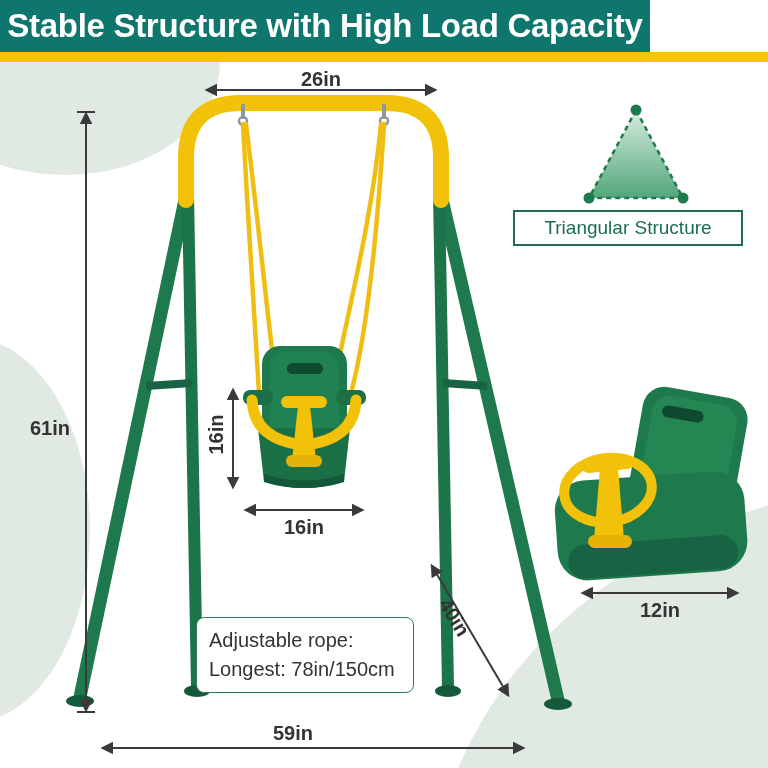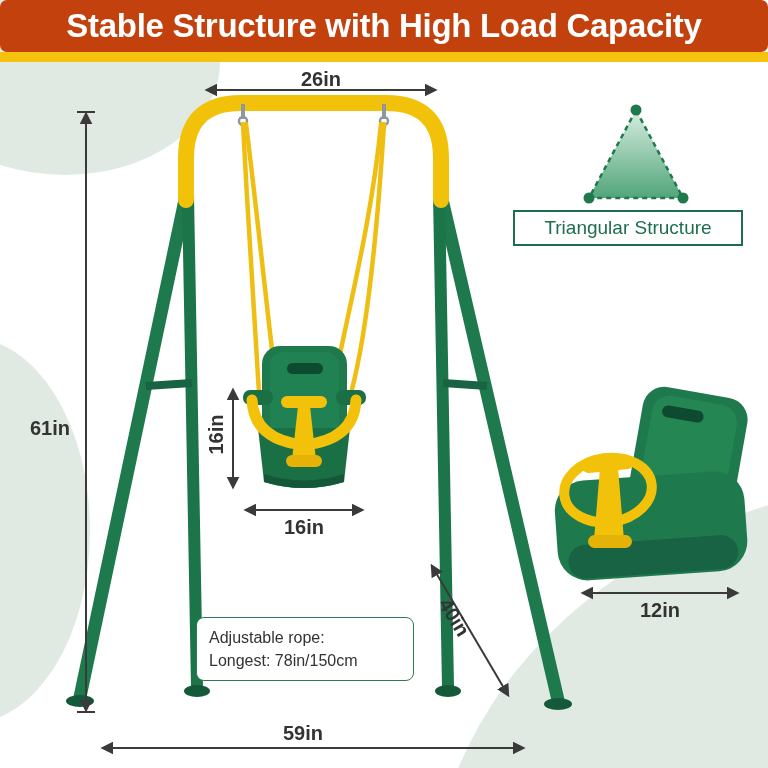--- a/index.html
+++ b/index.html
@@ -6,38 +6,38 @@
   html,body { width:768px; height:768px; background:#ffffff; font-family:"Liberation Sans", sans-serif; }
   .page { position:relative; width:768px; height:768px; overflow:hidden; background:#ffffff; }
 
   .blob { position:absolute; background:#E1EAE2; z-index:0; }
   .blob-tl { left:-90px; top:-50px; width:310px; height:225px; border-radius:50%; }
   .blob-left { left:-150px; top:338px; width:240px; height:385px; border-radius:50%; }
   .blob-br { left:430px; top:478px; width:520px; height:430px; border-radius:100% 0 0 0; }
 
   .scene { position:absolute; left:0; top:0; z-index:1; }
 
-  .banner { position:absolute; left:0; top:0; width:768px; height:52px; background:#c2410c;
-            display:flex; align-items:center; justify-content:center; z-index:3;border-radius:7px; }
+  .banner { position:absolute; left:0; top:0; width:650px; height:52px; background:#0f766e;
+            display:flex; align-items:center; justify-content:center; z-index:3; }
   .banner-title { color:#ffffff; font-size:33px; font-weight:700; letter-spacing:-0.3px; white-space:nowrap; }
   .banner-underline { position:absolute; left:0; top:52px; width:768px; height:10px; background:#F5C30E; z-index:3; }
 
   .dim { position:absolute; z-index:2; color:#333333; font-size:20px; font-weight:600;
          width:60px; text-align:center; white-space:nowrap; }
   .dim-26 { left:291px; top:68px; }
   .dim-61 { left:20px;  top:385px;margin-top:32px; }
   .dim-16v { left:186px; top:423px; transform:rotate(-90deg); }
   .dim-16h { left:274px; top:516px; }
   .dim-40 { left:424px; top:606px; transform:rotate(59deg); }
-  .dim-59 { left:263px; top:722px;text-align:right; }
+  .dim-59 { left:263px; top:722px; }
   .dim-12 { left:630px; top:599px; }
 
   .rope-note { position:absolute; left:196px; top:617px; width:218px; z-index:2;
                background:#ffffff; border:1.5px solid #2E7D52; border-radius:8px;
-               padding:8px 12px; font-size:16px; color:#333333; line-height:1.45; }
+               padding:8px 12px; font-size:20px; color:#333333; line-height:1.45; }
 
   .triangle-label { position:absolute; left:513px; top:210px; width:230px; z-index:2;
                     background:#ffffff; border:2px solid #1E6E4E; padding:5px 16px;
                     text-align:center; color:#1E6E4E; font-size:19px; }
 </style>
 </head>
 <body>
 
 <div class="page">
 

